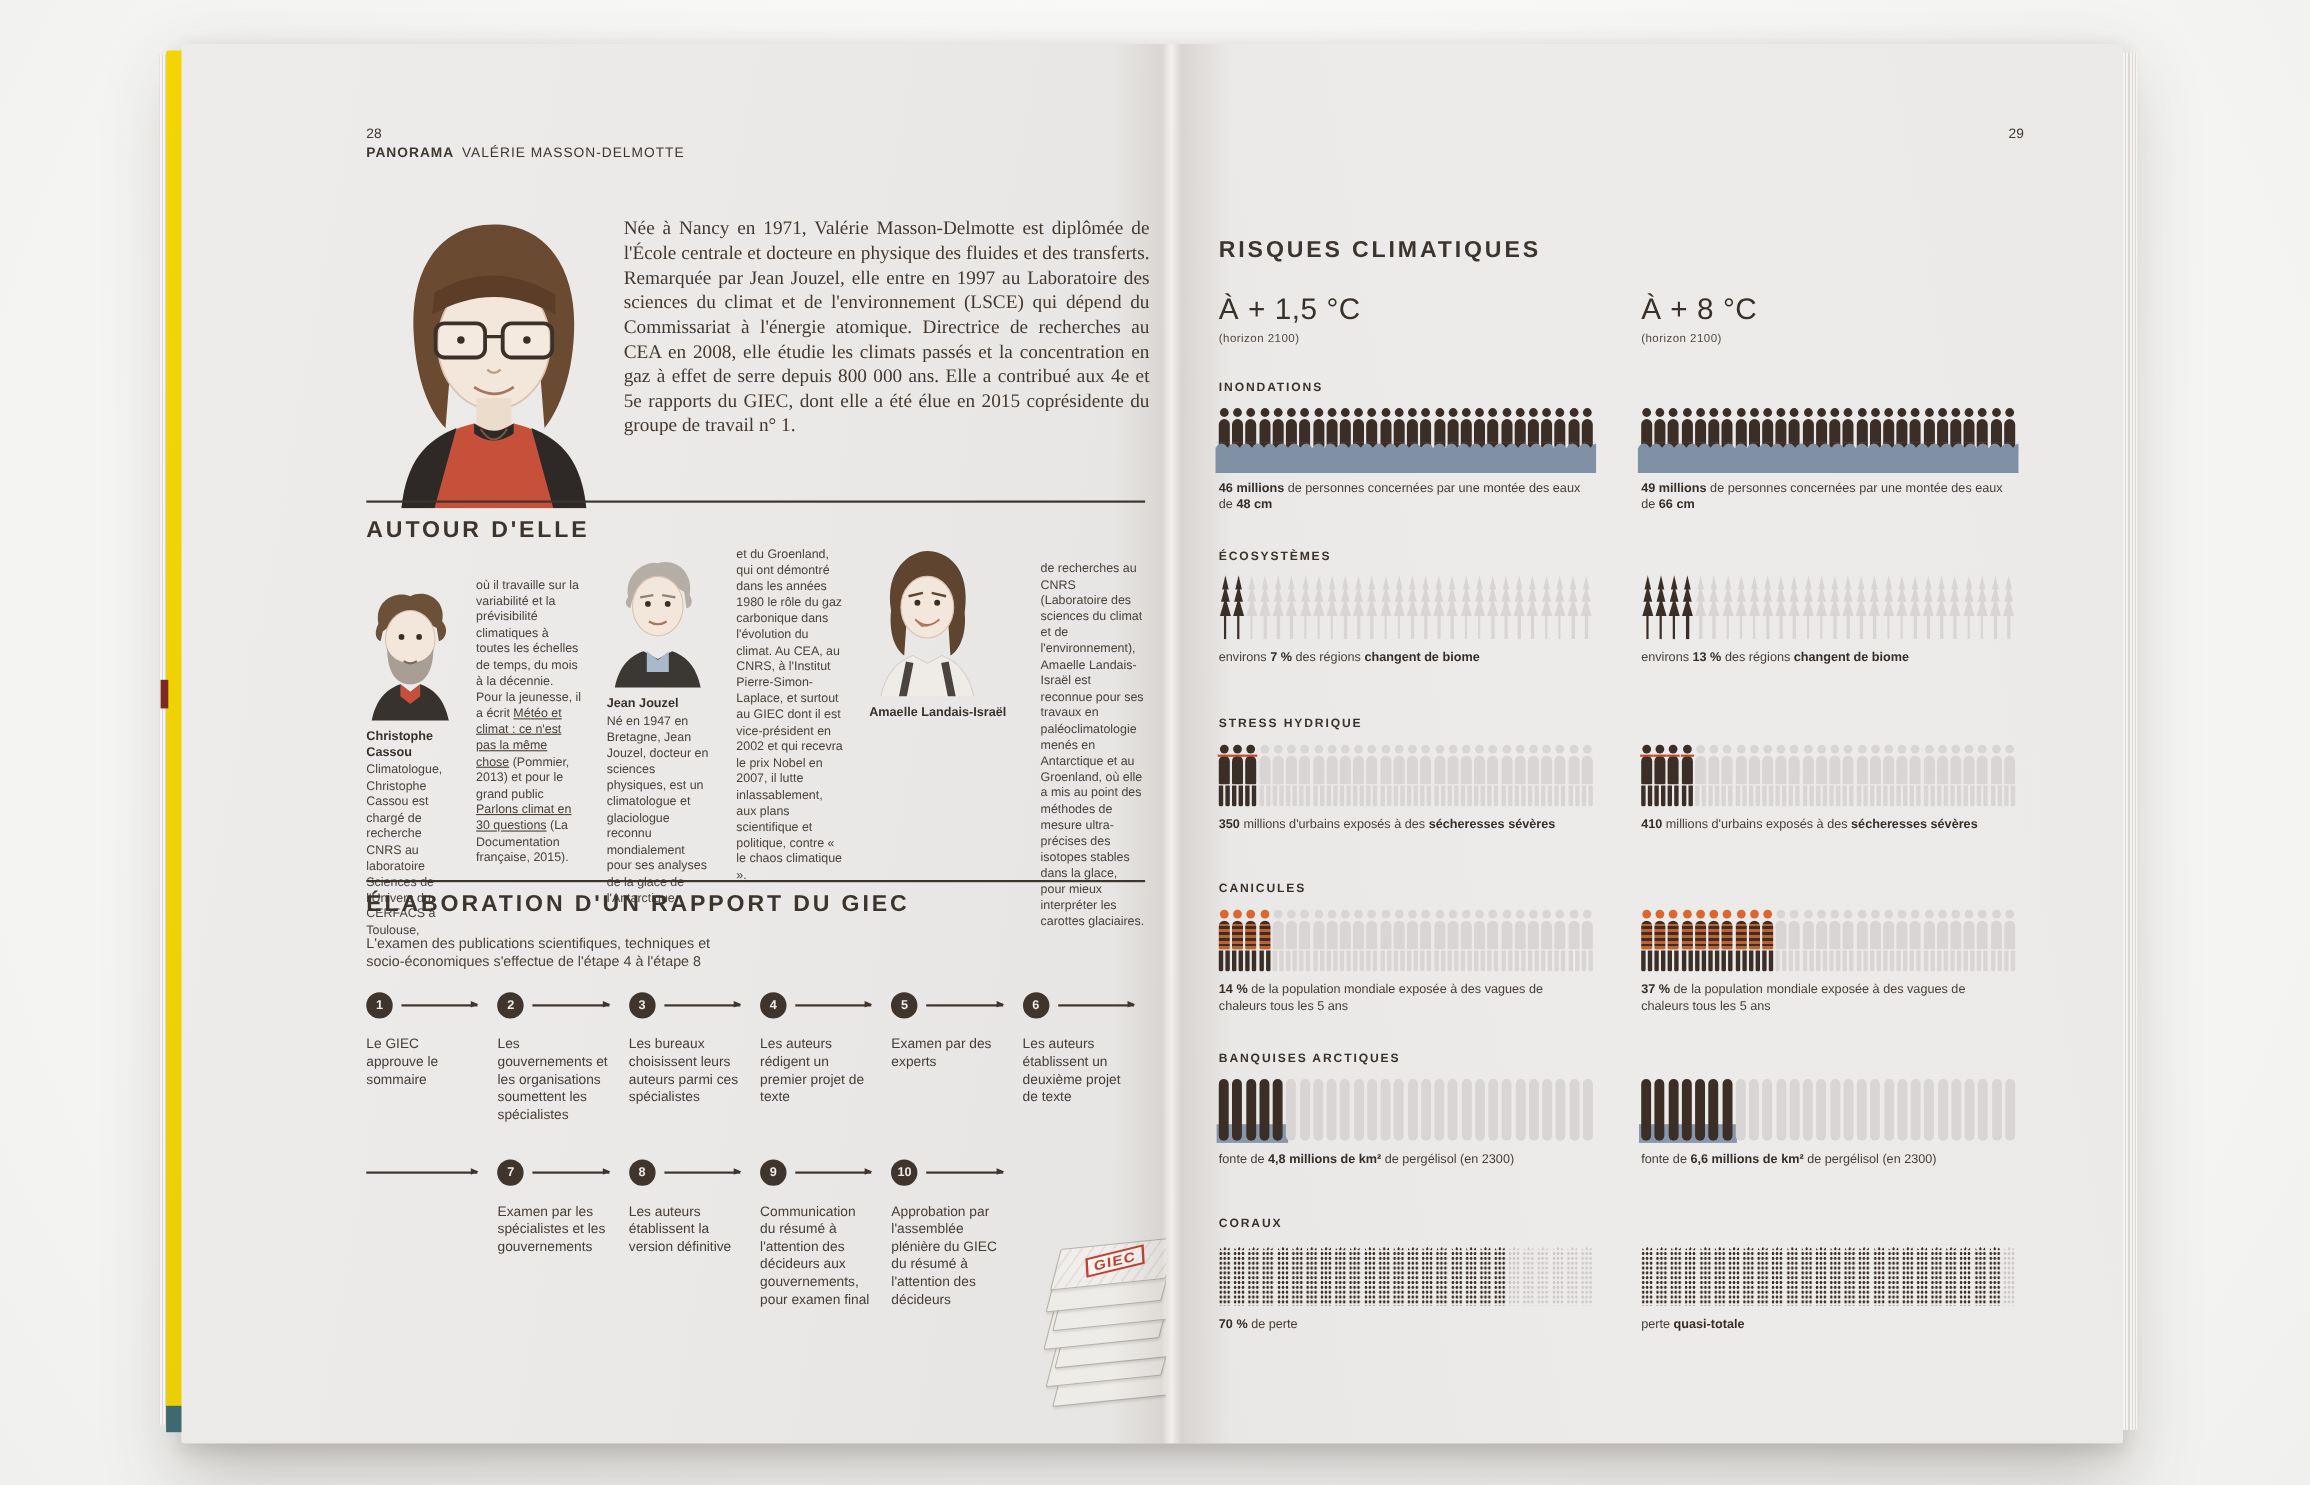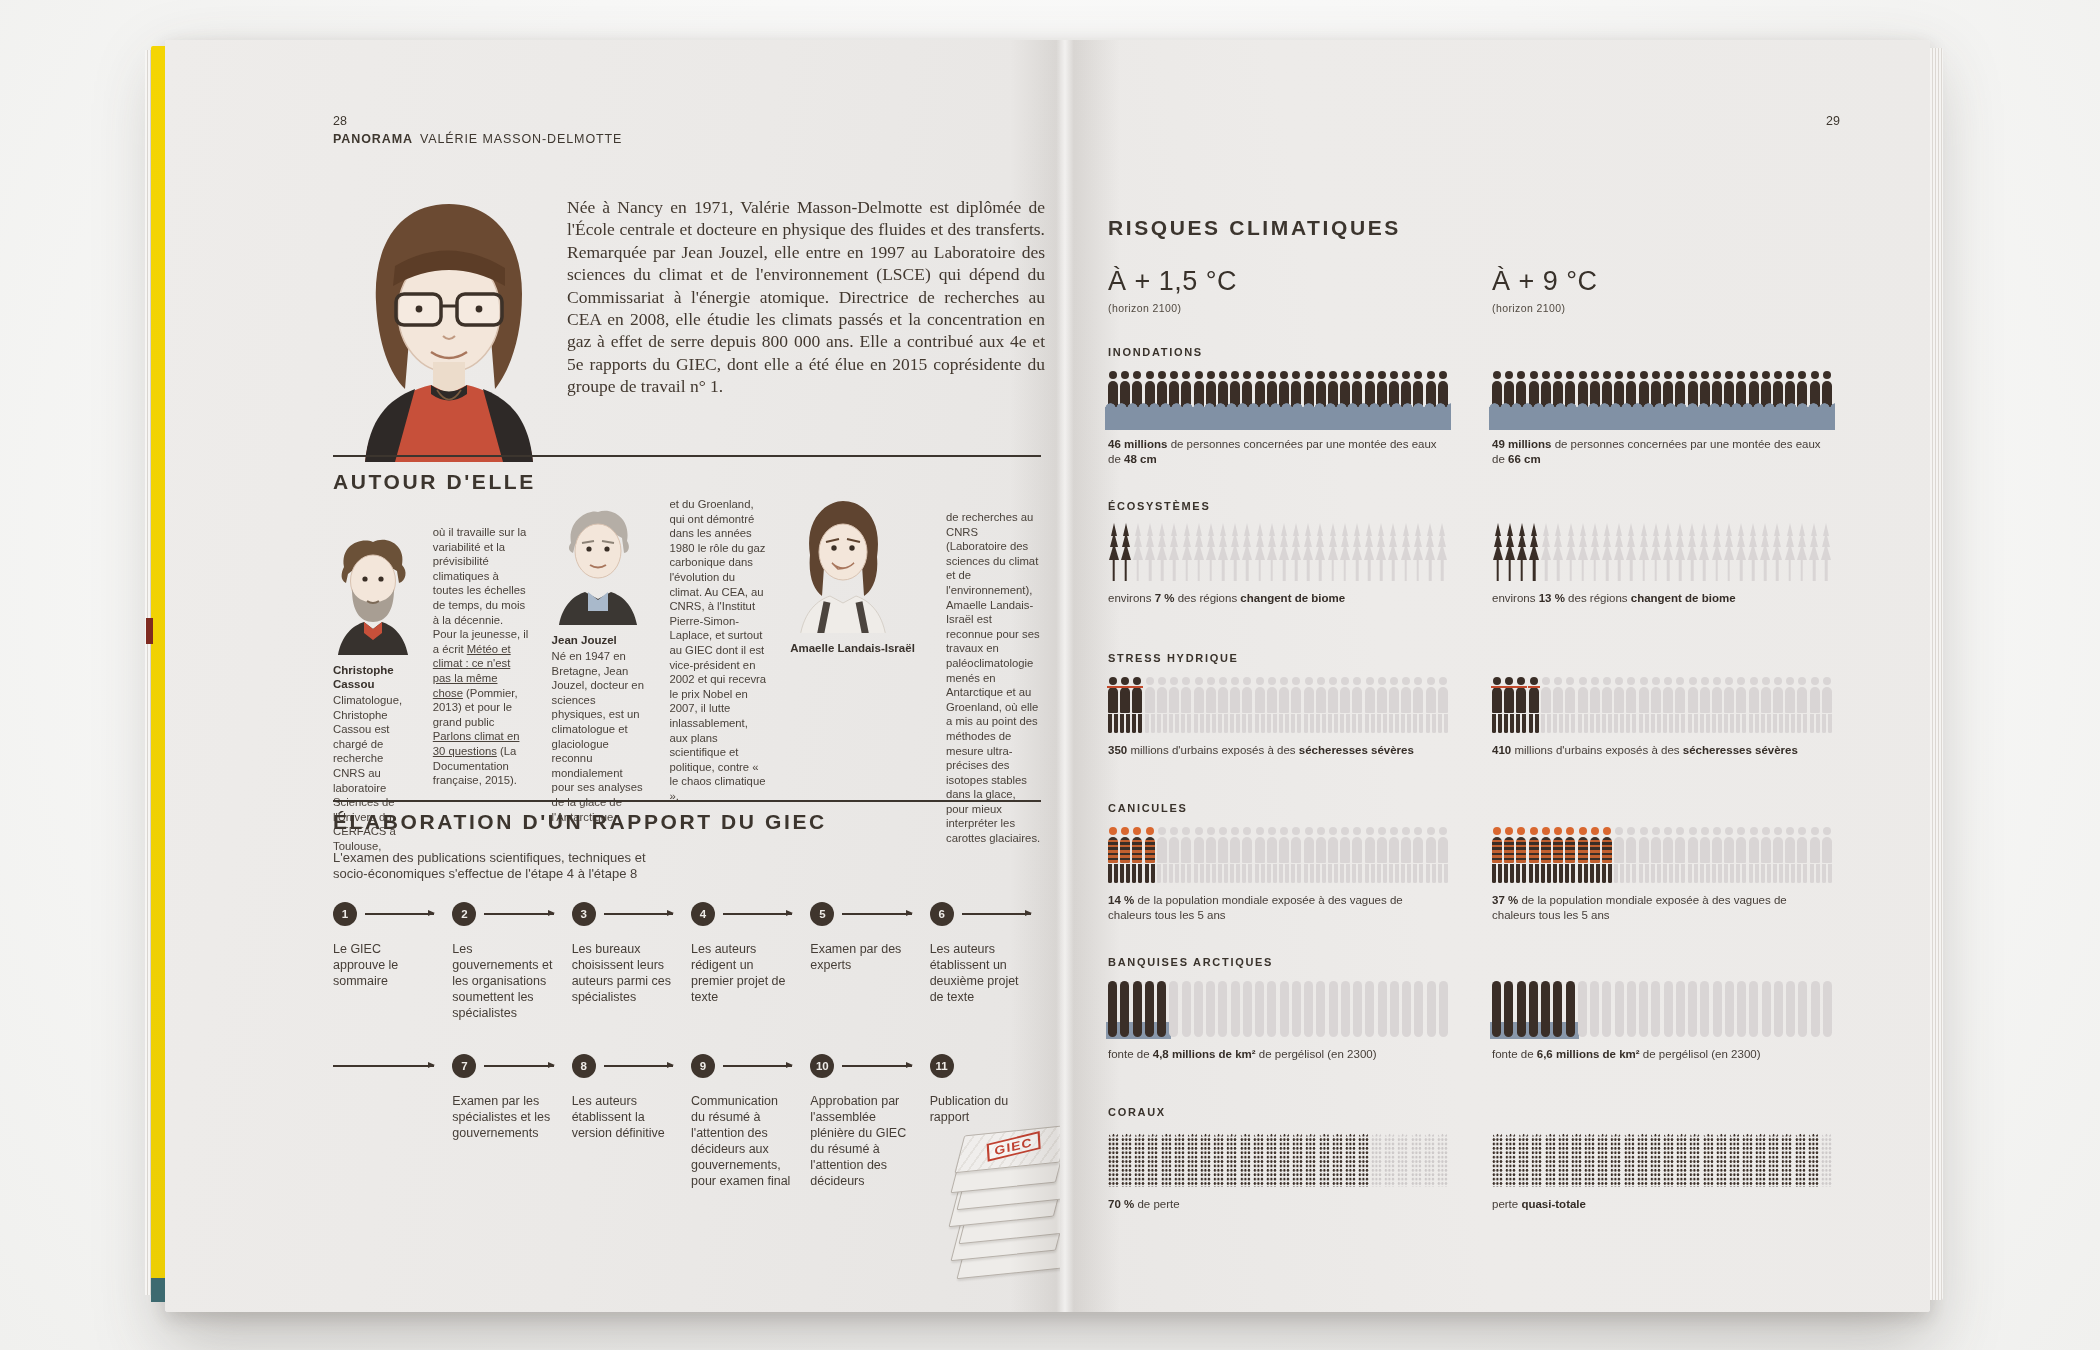--- a/index.html
+++ b/index.html
@@ -261,46 +261,40 @@
             </div>
             <div class="stlabel">Communication du résumé à l'attention des décideurs aux gouvernements, pour examen final</div>
           </div>
           <div class="stcell">
             <div class="sthead">
               <div class="stc">10</div>
               <div class="sar"></div>
             </div>
             <div class="stlabel">Approbation par l'assemblée plénière du GIEC du résumé à l'attention des décideurs</div>
           </div>
-          <div class="stcell">
-            <div class="sthead">
-              <div class="stc">11</div>
-            </div>
-            <div class="stlabel">Publication du rapport</div>
-          </div>
         </div>
 
       <div id="stack">
           <div class="sl" style="left: 16px; top: 124px;"></div>
           <div class="sl" style="left: 10px; top: 106px;"></div>
           <div class="sl" style="left: 18px; top: 89px;"></div>
           <div class="sl" style="left: 8px; top: 72px;"></div>
           <div class="sl" style="left: 16px; top: 55px;"></div>
           <div class="sl" style="left: 10px; top: 38px;"></div>
           <div class="sl top" style="left: 14px; top: 18px;"><span class="stamp">GIEC</span></div>
         </div>
     </div>
 
     <div id="pageR" class="page">
       <div class="pagenum" style="left:766px;top:74px">29</div>
       <div id="riskTitle" class="bigcap">RISQUES CLIMATIQUES</div>
 
       <div class="temp" style="left:48px">À + 1,5 °C</div>
       <div class="tempsub" style="left:48px">(horizon 2100)</div>
-      <div class="temp" style="left:432px">À + 9 °C</div>
+      <div class="temp" style="left:432px">À + 8 °C</div>
       <div class="tempsub" style="left:432px">(horizon 2100)</div>
 
       <div id="climateRows">
           <div class="crow" style="top: 306px;">
             <div class="rlabel">INONDATIONS</div>
             <div class="ccols">
               <div class="ccol">
                 <div class="band">
                   <div class="pp dk">
                     <i class="hd"></i>

